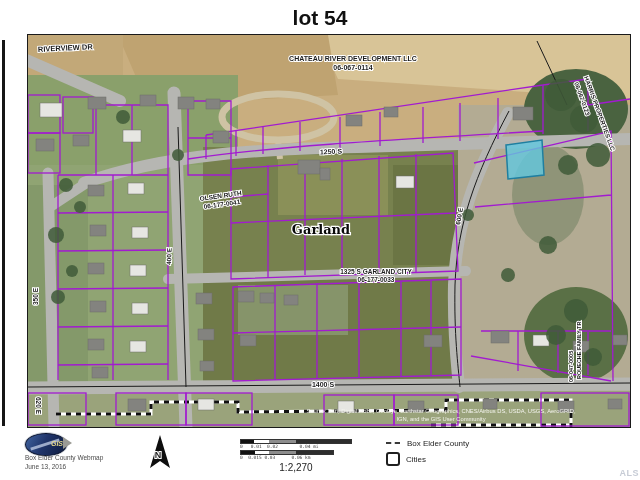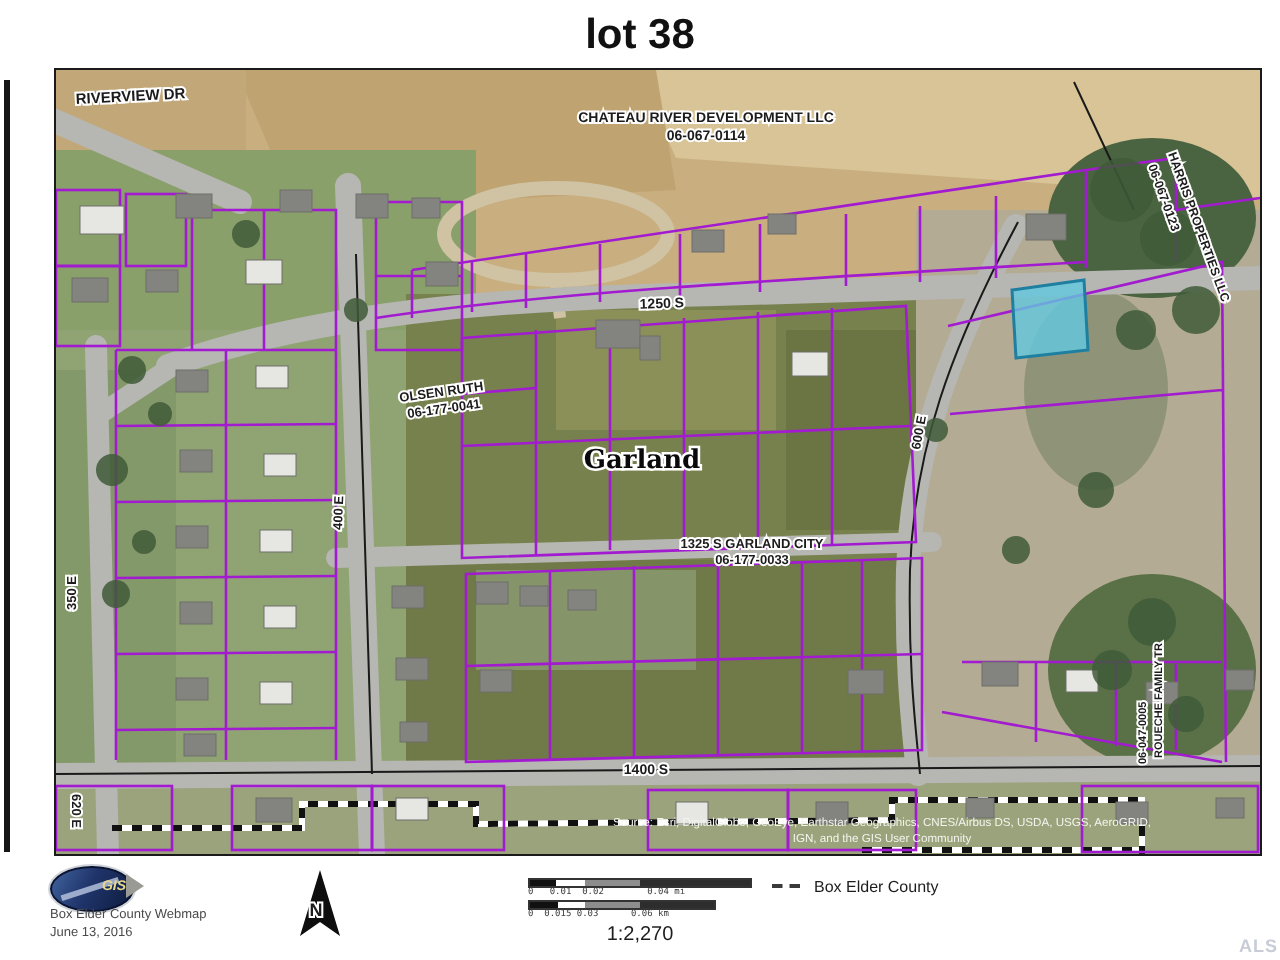--- a/index.html
+++ b/index.html
@@ -22,39 +22,39 @@
   .logo .stripe{position:absolute;left:4px;top:9px;width:30px;height:3px;background:#bcc8e2;
         transform:rotate(-18deg);opacity:.8;}
   .logo .gis{position:absolute;right:3px;top:6px;font-size:7px;font-weight:bold;
         font-style:italic;color:#e8d98a;}
   .logo-flag{position:absolute;left:63px;top:437px;width:0;height:0;
         border-top:6px solid transparent;border-bottom:6px solid transparent;
         border-left:9px solid #9a9a94;}
   .webmap-name{position:absolute;left:25px;top:454px;font-size:6.5px;color:#4a4a4a;}
   .webmap-date{position:absolute;left:25px;top:463px;font-size:6.5px;color:#4a4a4a;}
   .north{position:absolute;left:143px;top:434px;}
-  .scale-wrap{position:absolute;left:264px;top:438px;width:112px;}
+  .scale-wrap{position:absolute;left:240px;top:438px;width:112px;}
   .sbar{height:3px;border:1px solid #333;margin-top:1px;
         background:linear-gradient(to right,#111 0 12%,#fff 12% 25%,#8d8d8d 25% 50%,#2d2d2d 50% 100%);}
   .sbar.b2{width:92px;background:linear-gradient(to right,#111 0 15%,#fff 15% 30%,#8d8d8d 30% 60%,#2d2d2d 60% 100%);}
   .sticks{font-size:4.5px;color:#3c3c3c;white-space:pre;font-family:"DejaVu Sans Mono",monospace;}
   .sratio{margin-top:2px;text-align:center;font-size:10px;color:#1d1d1d;}
   .legend{position:absolute;left:386px;top:435px;}
   .legend .row{display:flex;align-items:center;height:16px;text-align:center;}
   .legend .sym-line{width:14px;border-top:2px dashed #3a3a3a;margin-right:7px;}
   .legend .sym-sq{width:10px;height:10px;border:2.5px solid #1f1f1f;border-radius:3px;
         background:#fff;margin-right:6px;}
   .legend .lbl{font-size:8px;color:#1d1d1d;}
   .watermark{position:absolute;right:1px;bottom:2px;font-size:9px;font-weight:bold;
         color:#c7ccd6;letter-spacing:.5px;margin-top:34px;}
 </style>
 </head>
 <body>
 
-<div class="title">lot 38</div>
+<div class="title">lot 54</div>
 <div class="neatline-left"></div>
 
 <div class="map-frame">
 <svg width="602" height="392" viewBox="0 0 602 392">
 
   <g>
     <rect x="0" y="0" width="602" height="392" fill="#c3a97c"></rect>
     <rect x="0" y="0" width="602" height="130" fill="#c9ae7f"></rect>
     <polygon points="290,0 602,0 602,64 310,44" fill="#d8c497"></polygon>
     <polygon points="90,0 300,0 310,60 120,70" fill="#bfa371"></polygon>
@@ -250,15 +250,19 @@
   <div class="sbar b2"></div>
   <div class="sticks">0  0.015 0.03      0.06 km</div>
   <div class="sratio">1:2,270</div>
 </div>
 
 <div class="legend">
   <div class="row">
     <div class="sym-line"></div>
     <div class="lbl">Box Elder County</div>
   </div>
+  <div class="row">
+    <div class="sym-sq"></div>
+    <div class="lbl">Cities</div>
+  </div>
 </div>
 
 <div class="watermark">ALS</div>
 
 </body></html>

